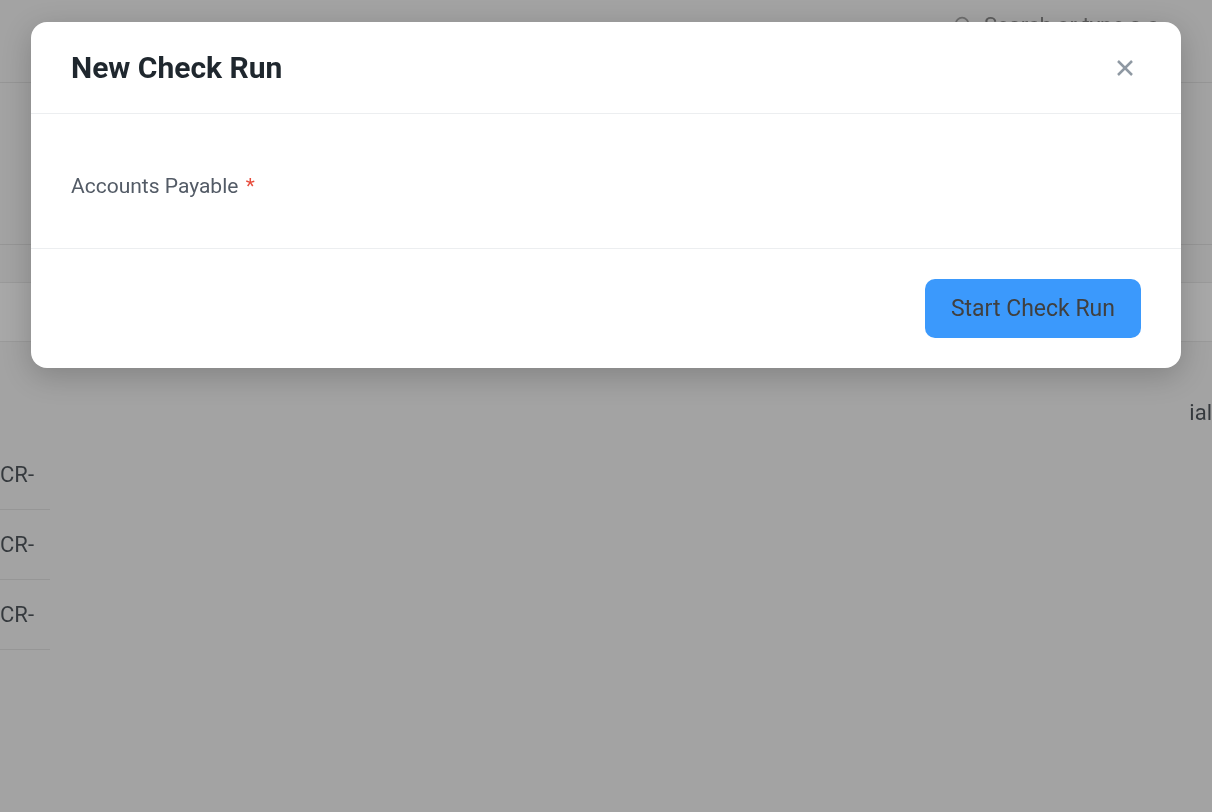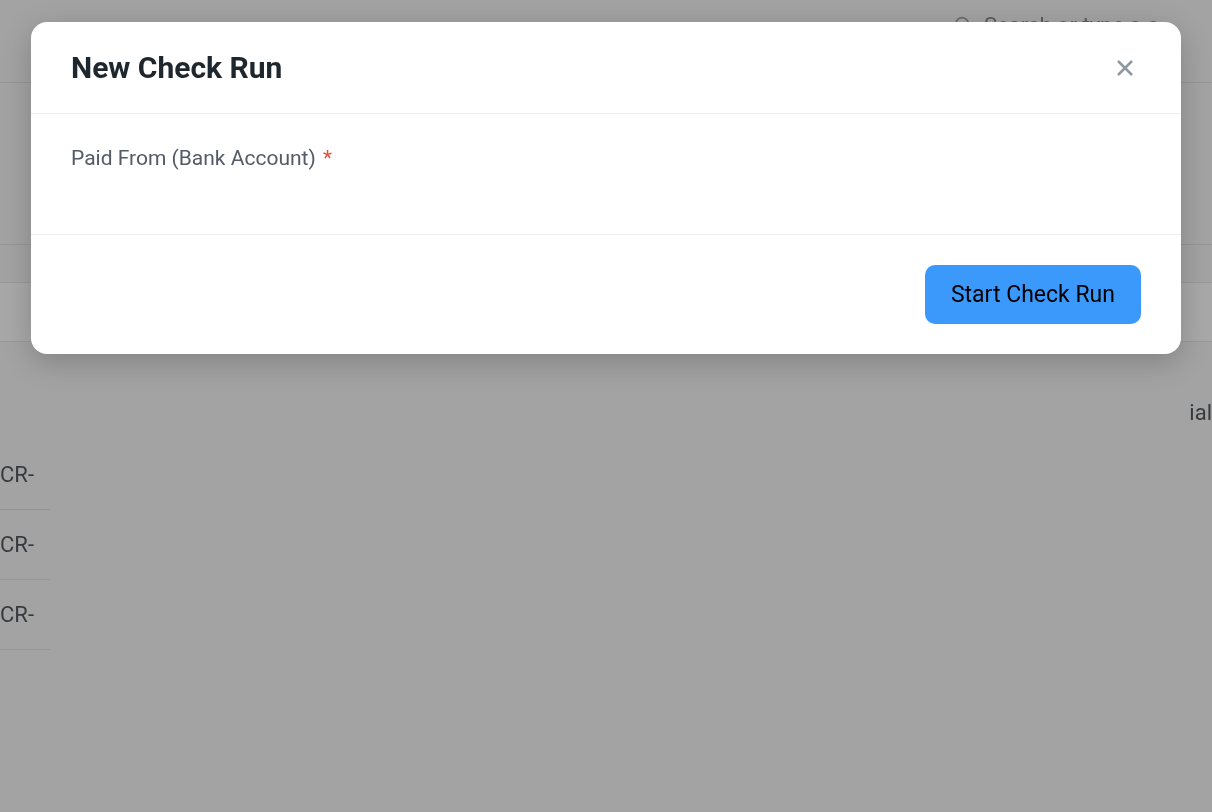--- a/index.html
+++ b/index.html
@@ -185,21 +185,21 @@
       fill: #8f99a3;
     }
     .modal-footer {
       border-top: 1px solid #eceef0;
       padding: 30px 40px;
       display: flex;
       justify-content: flex-end;
     }
     .primary-btn {
       background: #3b99fc;
-      color: #000000;
+      color: #404040;
       border: none;
       border-radius: 10px;
       padding: 16px 26px;
       font-size: 23px;
       font-weight: 400;
       cursor: pointer;
       font-family: inherit;
     }
   </style>
 </head>
@@ -232,27 +232,27 @@
         <svg viewBox="0 0 24 24">
             <line x1="5" y1="5" x2="19" y2="19"></line>
             <line x1="19" y1="5" x2="5" y2="19"></line>
           </svg>
       </button>
     </div>
     <div class="modal-body">
 
 
       <div class="form-group">
+      </div>
+
+      <div class="form-group">
         <label class="form-label">
-          <span>Paid From (Bank Account)</span>
+          <span>Accounts Payable</span>
           <span class="required-asterisk">*</span>
         </label>
-      </div>
-
-      <div class="form-group">
       </div>
 
     </div>
     <div class="modal-footer">
       <button class="primary-btn">Start Check Run</button>
     </div>
   </div>
 </div>
 
 </body></html>

